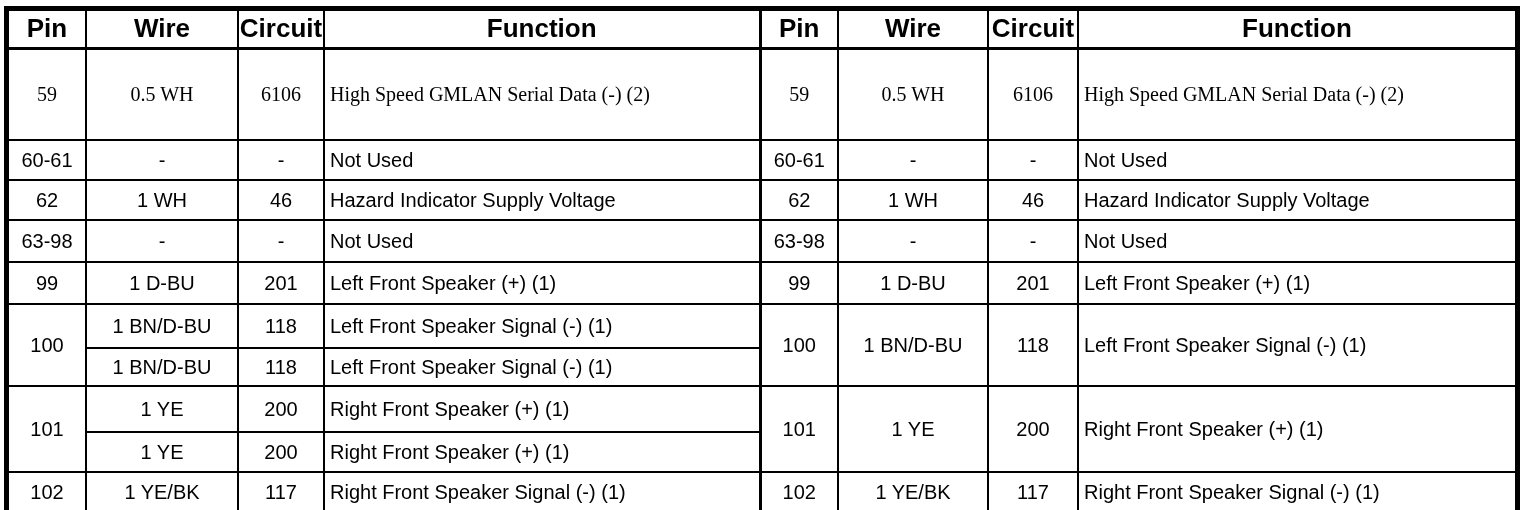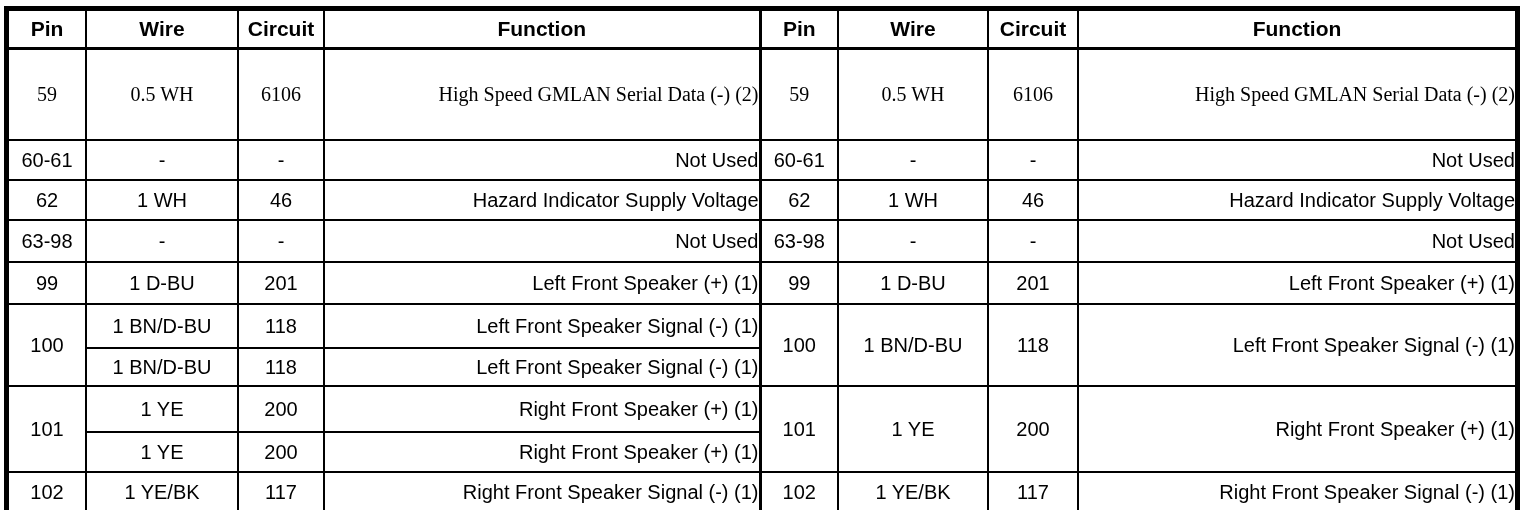--- a/index.html
+++ b/index.html
@@ -13,25 +13,25 @@
     border:3px solid #000000;background:#ffffff;
   }
   table{border-collapse:collapse;table-layout:fixed;width:1508px;}
   td{
     border:2px solid #000000;
     font-size:20px;line-height:1.15;
     vertical-align:middle;padding:0;overflow:hidden;
     background:#ffffff;color:#000000;
   }
   td.h{
-    font-weight:bold;font-size:21px;text-align:center;
+    font-weight:bold;font-size:26px;text-align:center;
     border-bottom:3px solid #000000;
   }
   td.c{text-align:center;}
-  td.f{text-align:right;padding-left:5px;}
+  td.f{text-align:left;padding-left:5px;}
   td.mid{border-left:3px solid #000000;}
   .fw{display:inline-block;max-width:332px;}
   tr.hr{height:38px;}
   tr.r0{height:92px;font-family:Liberation Serif, serif;}
   tr.r40{height:40px;margin-top:20px;}
   tr.r42{height:42px;margin-top:32px;}
   tr.r44{height:44px;}
   tr.r38{height:38px;}
   tr.r46{height:46px;}
 </style>

